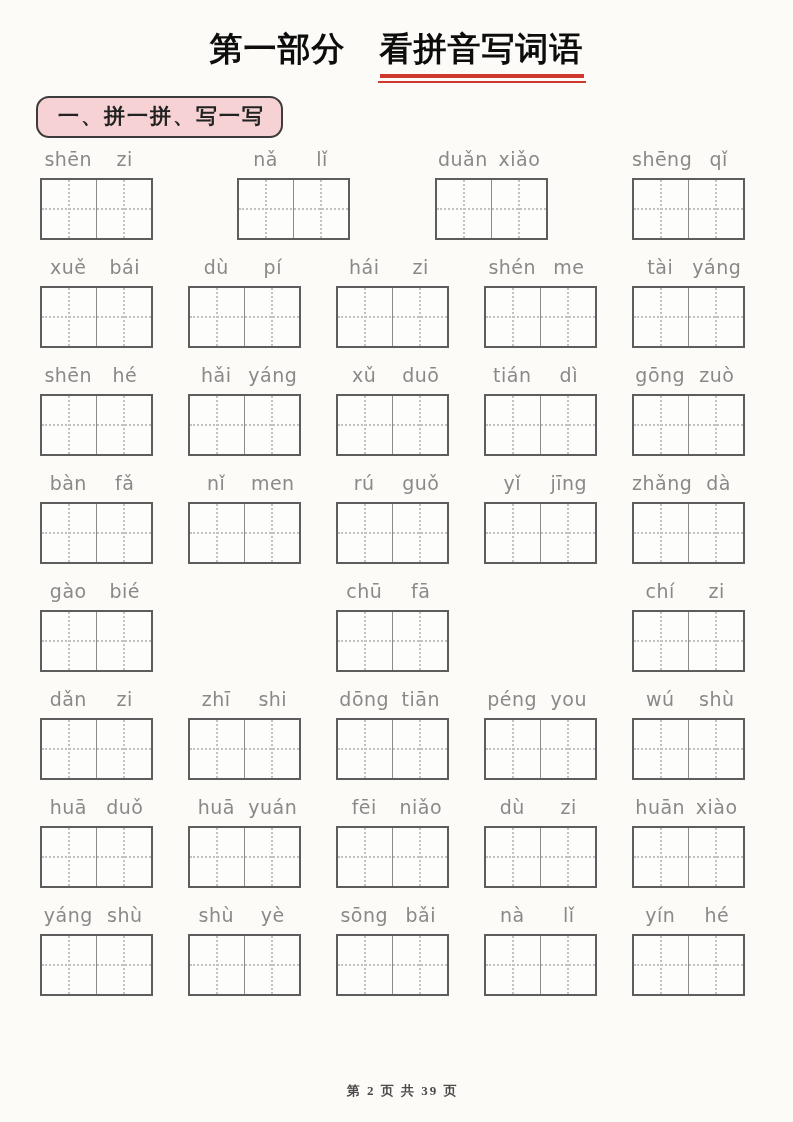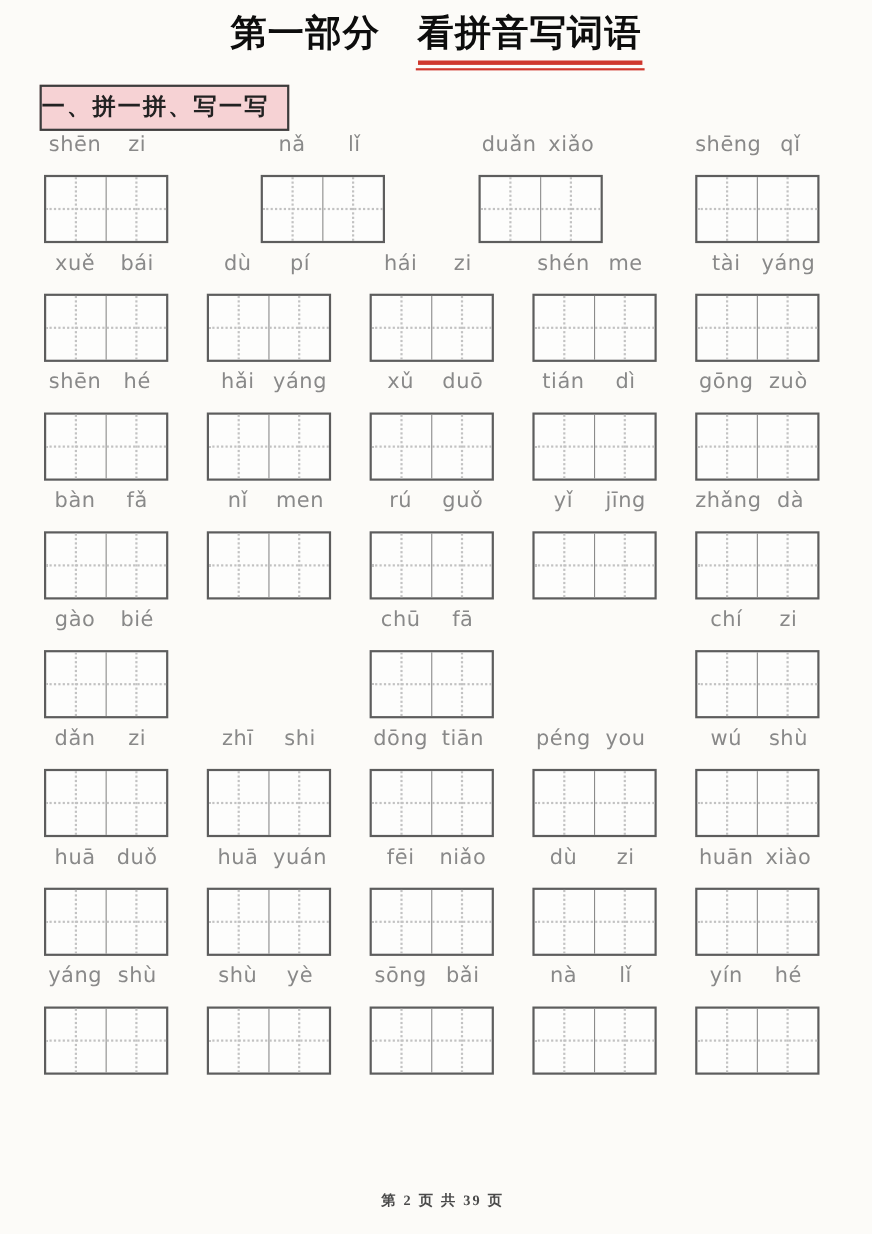--- a/index.html
+++ b/index.html
@@ -19,21 +19,21 @@
     margin-top:26px;
     text-align:center;
     font-family:"Liberation Serif", serif;
     font-weight:bold;
     font-size:37px;
     color:#0d0d0d;
     letter-spacing:1px;
     white-space:nowrap;
   }
   .subtitle {
-    margin-top:8px;
+    margin-top:27px;
     text-align:center;
     font-family:"Liberation Serif", serif;
     font-weight:bold;
     font-size:33px;
     color:#0d0d0d;
     letter-spacing:1px;
   }
   .subtitle .prefix { margin-right:34px; }
   .red-underline {
     position:relative;
@@ -45,45 +45,44 @@
     content:"";
     position:absolute;
     left:-2px; right:-2px; bottom:-9px;
     height:2px;
     background:#cf382d;
   }
   
   .section-label {
     display:inline-block;
     margin:18px 0 0 36px;
-    padding:4px 16px 6px 0;
+    padding:4px 16px 6px 20px;
     background:#f6d2d4;
     border:2.5px solid #3c3c3c;
-    border-radius:0;
+    border-radius:13px;
     font-family:"Liberation Serif", serif;
     font-weight:bold;
     font-size:21px;
     color:#222;
     letter-spacing:2px;
   }
   
   .grid {
     margin-top:10px;
     padding:0 48px 0 40px;
   }
   .row {
     display:flex;
     justify-content:space-between;
     margin-bottom:16px;
   }
   .word { width:113px; }
   .pinyin {
     display:flex;
     height:30px;
-    align-items:flex-end;
     padding-bottom:17px;
     font-size:19px;
     color:#898989;
     letter-spacing:0.5px;
   }
   .pinyin .syl {
     flex:1;
     text-align:center;
     white-space:nowrap;
   }

